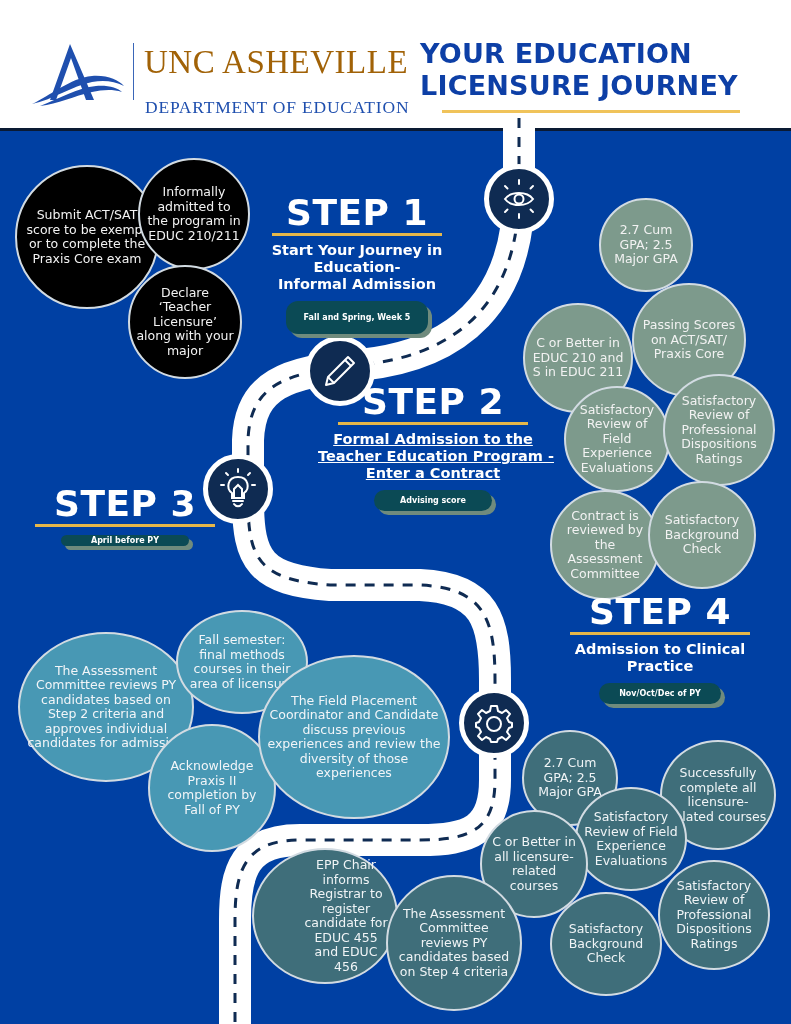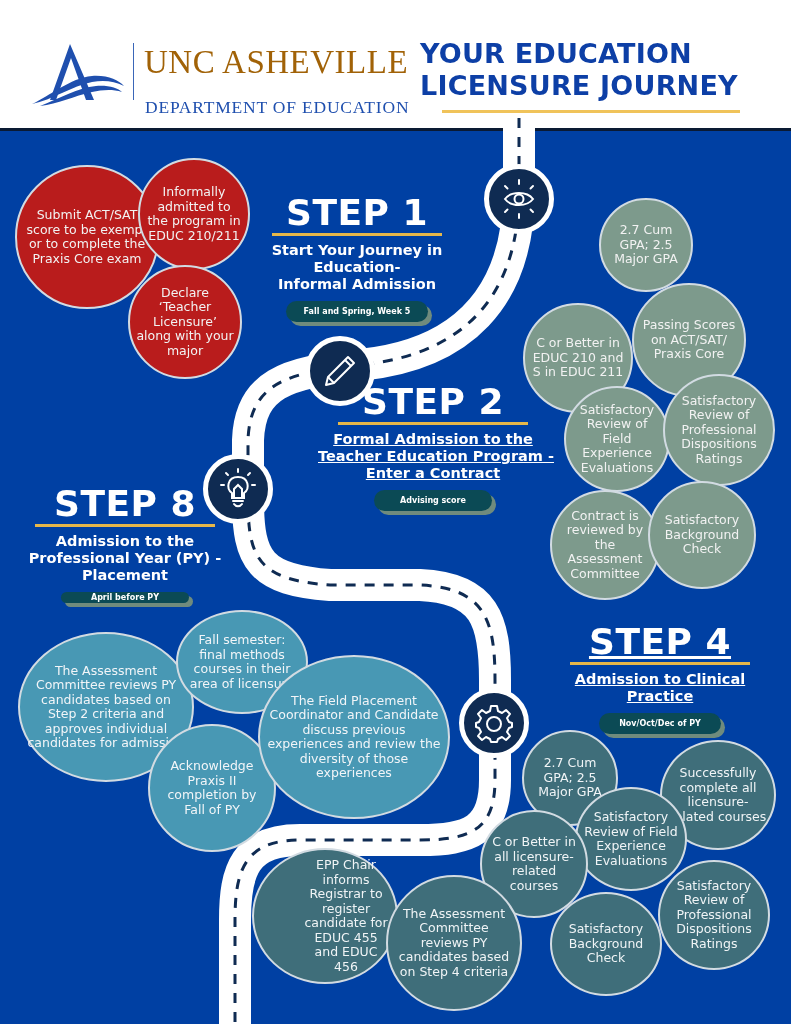--- a/index.html
+++ b/index.html
@@ -10,23 +10,23 @@
   .logo-title { position: absolute; left: 144px; top: 44px; font-family: "Liberation Serif", "DejaVu Serif", serif; color: #a16207; font-size: 33px; letter-spacing: 0.5px; line-height: 36px; white-space: nowrap; }
   .logo-sub { position: absolute; left: 145px; top: 80px; font-family: "Liberation Serif", "DejaVu Serif", serif; color: #1f4fae; font-size: 17.5px; letter-spacing: 0.8px; line-height: 20px; white-space: nowrap; margin-top: 17px; }
   .page-title { position: absolute; left: 420px; top: 38px; width: 370px; text-align: left; color: #0d3fa6; font-family: "DejaVu Sans", sans-serif; font-weight: bold; font-size: 27px; line-height: 32px; letter-spacing: 0.2px; }
   .title-rule { position: absolute; left: 442px; top: 110px; width: 298px; height: 3px; background: #f0c35a; }
   .main { position: absolute; left: 0; top: 128px; width: 791px; height: 896px; background: #0040a3; border-top: 3px solid #0a1a33; box-sizing: border-box; }
   svg.road { position: absolute; left: 0; top: 0; width: 791px; height: 1024px; }
   .step { position: absolute; text-align: center; color: #ffffff; }
   .step-head { font-family: "DejaVu Sans", sans-serif; font-weight: bold; font-size: 36px; line-height: 40px; letter-spacing: 0.5px; }
   .step-rule { height: 3px; background: #e6b74a; margin: 0 auto; }
   .step-sub { font-weight: bold; font-size: 14.5px; line-height: 17px; margin-top: 6px; }
-  .pill { display: inline-block; position: relative; margin-top: 8px; background: #0b4a55; color: #ffffff; font-size: 8px; font-weight: bold; padding: 6px 18px; border-radius: 12px; box-shadow: 4px 4px 0 #6f8b7d; }
+  .pill { display: inline-block; position: relative; margin-top: 8px; background: #0b4a55; color: #ffffff; font-size: 8px; font-weight: bold; padding: 12px 18px; border-radius: 12px; box-shadow: 4px 4px 0 #6f8b7d; }
   .bubble { position: absolute; border-radius: 50%; border: 2px solid #d2dbe2; display: flex; align-items: center; justify-content: center; text-align: center; color: #ffffff; font-size: 12.5px; line-height: 14.5px; box-sizing: border-box; padding: 6px; }
-  .b-gray { background: #b91c1c; color: #f2f2f2; }
+  .b-gray { background: #000000; color: #f2f2f2; }
   .b-sage { background: #7d9a8c; color: #f2f2f2; }
   .b-teal { background: #4898b4; color: #f2f5f8; }
   .b-slate { background: #3f6e7a; color: #f0f4f6; }
   .icon-node { position: absolute; width: 70px; height: 70px; border-radius: 50%; background: #0f2b52; border: 5px solid #ffffff; box-sizing: border-box; display: flex; align-items: center; justify-content: center; }
 </style>
 </head>
 <body>
 
 <div class="header">
   <svg class="logo-mark" viewBox="0 0 96 68">
@@ -123,35 +123,30 @@
 </div>
 <div class="bubble b-sage" style="left:599px; top:198px; width:94px; height:94px;">2.7 Cum GPA; 2.5 Major GPA</div>
 <div class="bubble b-sage" style="left:632px; top:283px; width:114px; height:114px;">Passing Scores on ACT/SAT/ Praxis Core</div>
 <div class="bubble b-sage" style="left:523px; top:303px; width:110px; height:110px;">C or Better in EDUC 210 and S in EDUC 211</div>
 <div class="bubble b-sage" style="left:564px; top:386px; width:106px; height:106px;">Satisfactory Review of Field Experience Evaluations</div>
 <div class="bubble b-sage" style="left:663px; top:374px; width:112px; height:112px;">Satisfactory Review of Professional Dispositions Ratings</div>
 <div class="bubble b-sage" style="left:550px; top:490px; width:110px; height:110px;">Contract is reviewed by the Assessment Committee</div>
 <div class="bubble b-sage" style="left:648px; top:481px; width:108px; height:108px;">Satisfactory Background Check</div>
 
 <div class="step" style="left:20px; top:484px; width:210px;">
-  <div class="step-head">STEP 8</div>
+  <div class="step-head">STEP 3</div>
   <div class="step-rule" style="width:180px;"></div>
-  <div class="step-sub" style="white-space:nowrap;">
-    <div>Admission to the</div>
-    <div>Professional Year (PY) -</div>
-    <div>Placement</div>
-  </div>
   <div class="pill" style="padding:1px 30px;">April before PY</div>
 </div>
 <div class="bubble b-teal" style="left:18px; top:632px; width:176px; height:150px;">The Assessment Committee reviews PY candidates based on Step 2 criteria and approves individual candidates for admission</div>
 <div class="bubble b-teal" style="left:176px; top:610px; width:132px; height:104px;">Fall semester: final methods courses in their area of licensure</div>
 <div class="bubble b-teal" style="left:148px; top:724px; width:128px; height:128px;">Acknowledge Praxis II completion by Fall of PY</div>
 <div class="bubble b-teal" style="left:258px; top:655px; width:192px; height:164px;">The Field Placement Coordinator and Candidate discuss previous experiences and review the diversity of those experiences</div>
 
-<div class="step" style="left:560px; top:622px; width:200px;text-decoration:underline;">
+<div class="step" style="left:560px; top:592px; width:200px;">
   <div class="step-head">STEP 4</div>
   <div class="step-rule" style="width:180px;"></div>
   <div class="step-sub">
     <div>Admission to Clinical</div>
     <div>Practice</div>
   </div>
   <div class="pill" style="padding:6px 20px;">Nov/Oct/Dec of PY</div>
 </div>
 <div class="bubble b-slate" style="left:522px; top:730px; width:96px; height:96px;">2.7 Cum GPA; 2.5 Major GPA</div>
 <div class="bubble b-slate" style="left:660px; top:740px; width:116px; height:110px;">Successfully complete all licensure-related courses</div>

